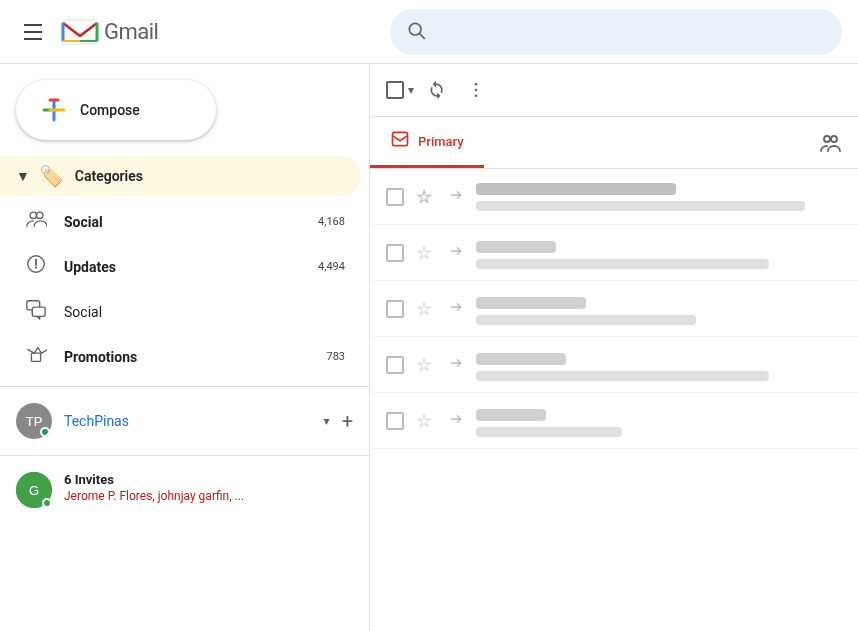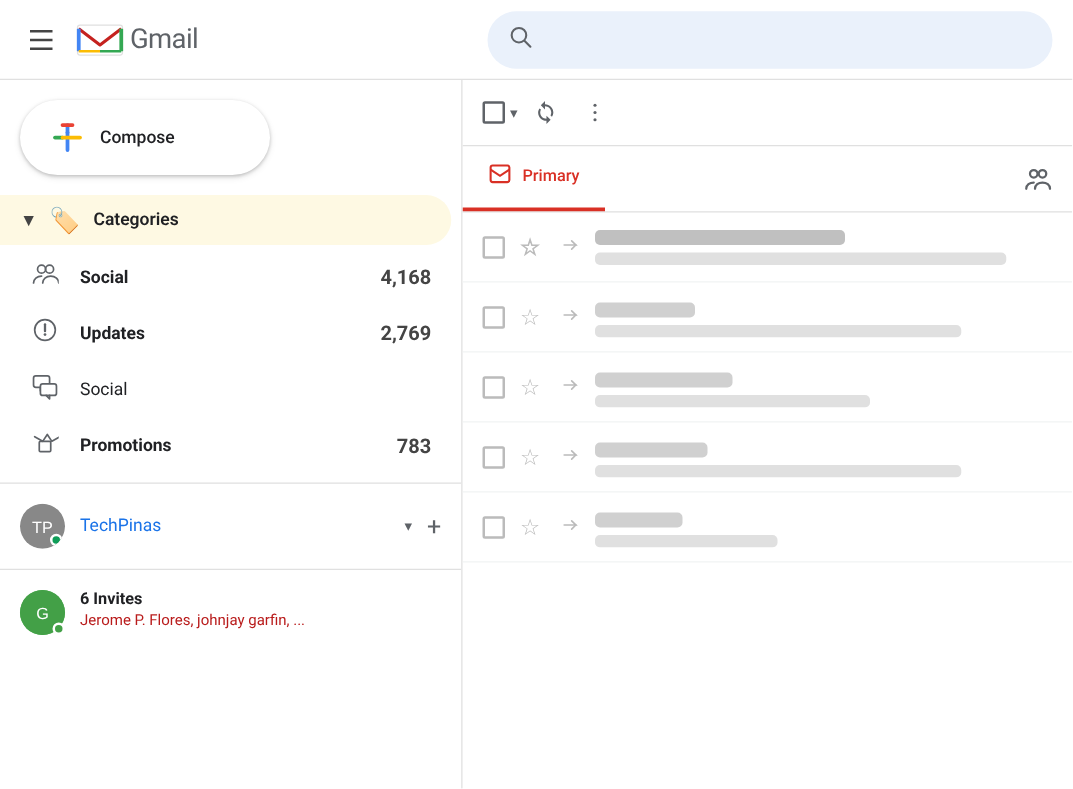--- a/index.html
+++ b/index.html
@@ -91,21 +91,21 @@
     .nav-item {
       display: flex; align-items: center; gap: 16px;
       padding: 8px 16px 8px 24px;
       cursor: pointer;
       border-radius: 0 24px 24px 0;
       margin: 2px 8px 2px 0;
     }
     .nav-item-icon { font-size: 20px; color: #5f6368; width: 24px; text-align: center; }
     .nav-item-label { font-size: 14px; color: #202124; flex: 1; }
     .nav-item-label.bold { font-weight: 700; }
-    .nav-item-count { font-size: 16px; color: #444; font-weight: bold; }
+    .nav-item-count { font-size: 11px; color: #444; }
 
     .divider { border: none; border-top: 1px solid #e0e0e0; margin: 8px 0; }
 
     .account-row {
       display: flex; align-items: center; gap: 12px;
       padding: 8px 16px;
       cursor: pointer;
       position: relative;
     }
     .account-avatar {
@@ -284,21 +284,21 @@
 
     <div class="nav-item">
       <span class="nav-item-icon">
         <svg width="22" height="22" viewBox="0 0 24 24" fill="none">
           <circle cx="12" cy="12" r="9" stroke="#5f6368" stroke-width="1.5"></circle>
           <line x1="12" y1="7" x2="12" y2="13" stroke="#5f6368" stroke-width="2" stroke-linecap="round"></line>
           <circle cx="12" cy="16" r="1.2" fill="#5f6368"></circle>
         </svg>
       </span>
       <span class="nav-item-label bold">Updates</span>
-      <span class="nav-item-count">2,769</span>
+      <span class="nav-item-count">4,494</span>
     </div>
 
     <div class="nav-item">
       <span class="nav-item-icon">
         <svg width="22" height="22" viewBox="0 0 24 24" fill="none">
           <rect x="2" y="3" width="14" height="10" rx="2" stroke="#5f6368" stroke-width="1.5"></rect>
           <path d="M8 13v3l3-3" stroke="#5f6368" stroke-width="1.5" stroke-linecap="round" stroke-linejoin="round"></path>
           <rect x="8" y="10" width="14" height="10" rx="2" stroke="#5f6368" stroke-width="1.5" fill="#fff"></rect>
           <path d="M16 20v3l-3-3" stroke="#5f6368" stroke-width="1.5" stroke-linecap="round" stroke-linejoin="round"></path>
         </svg>

